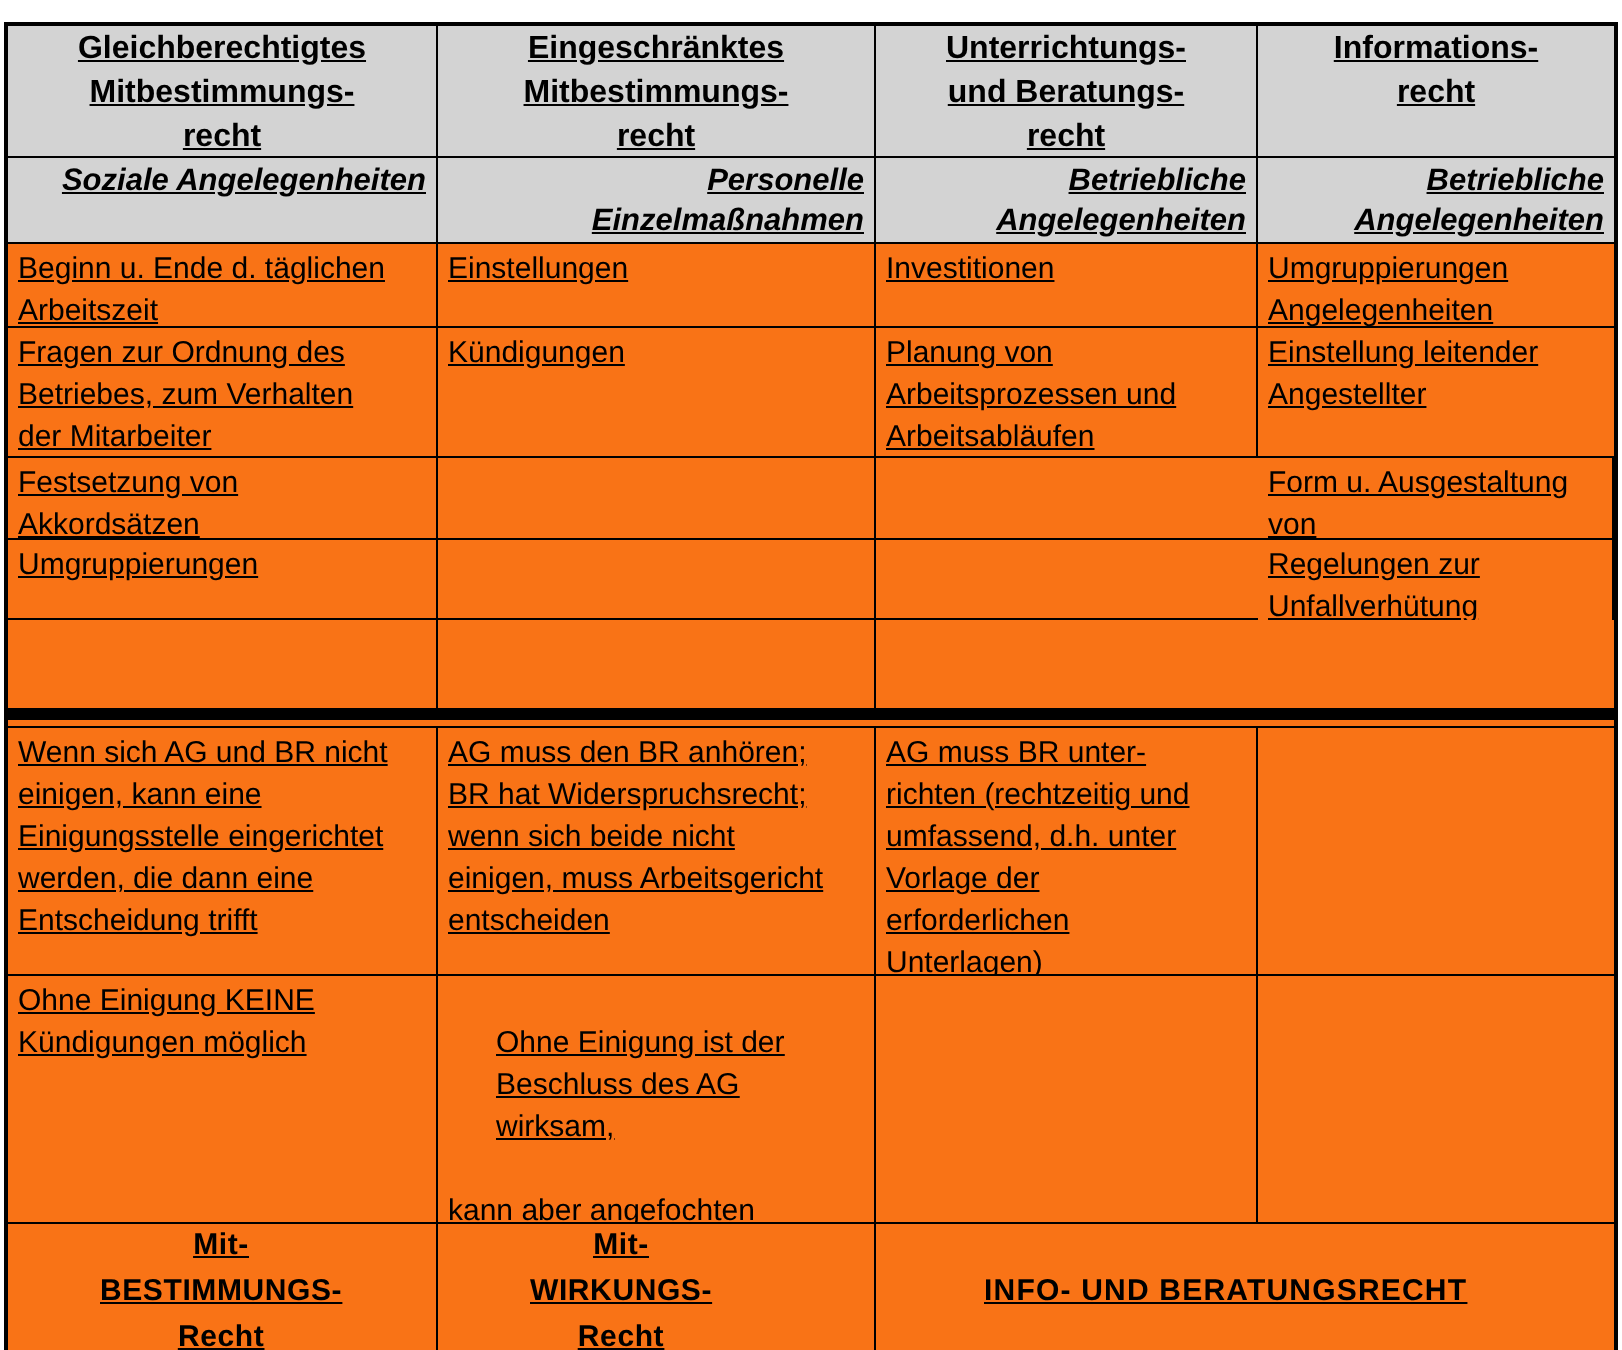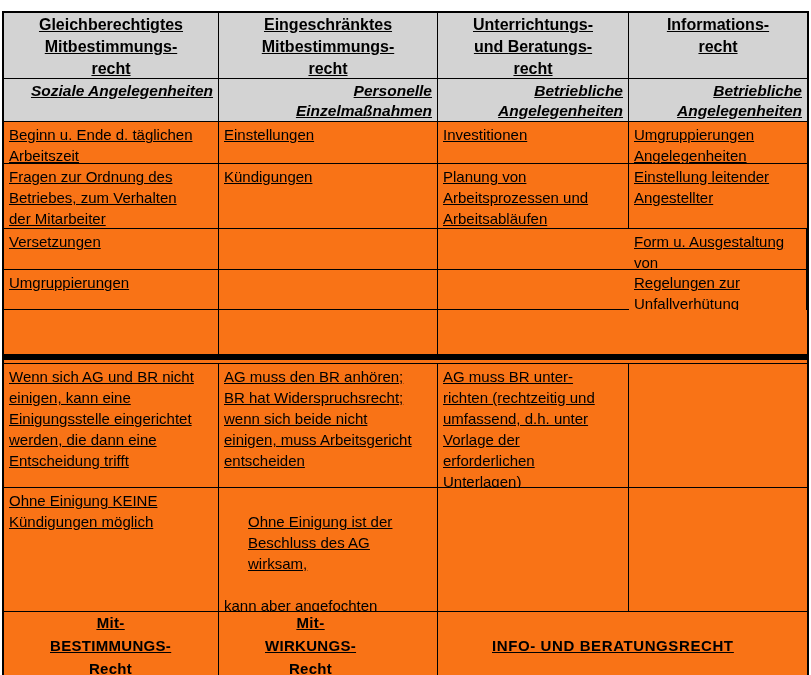--- a/index.html
+++ b/index.html
@@ -86,21 +86,22 @@
   <div class="cell">Fragen zur Ordnung des
 Betriebes, zum Verhalten
 der Mitarbeiter</div>
   <div class="cell">Kündigungen</div>
   <div class="cell">Planung von
 Arbeitsprozessen und
 Arbeitsabläufen</div>
   <div class="cell lastcol">Einstellung leitender
 Angestellter</div>
 
-  <div class="cell">Versetzungen</div>
+  <div class="cell">Festsetzung von
+Akkordsätzen</div>
   <div class="cell"></div>
   <div class="cell lastcol"></div>
 
   <div class="cell">Form u. Ausgestaltung von
 Sozialeinrichtungen</div>
   <div class="cell">Umgruppierungen</div>
   <div class="cell"></div>
   <div class="cell lastcol"></div>
 
   <div class="cell nb">Regelungen zur

